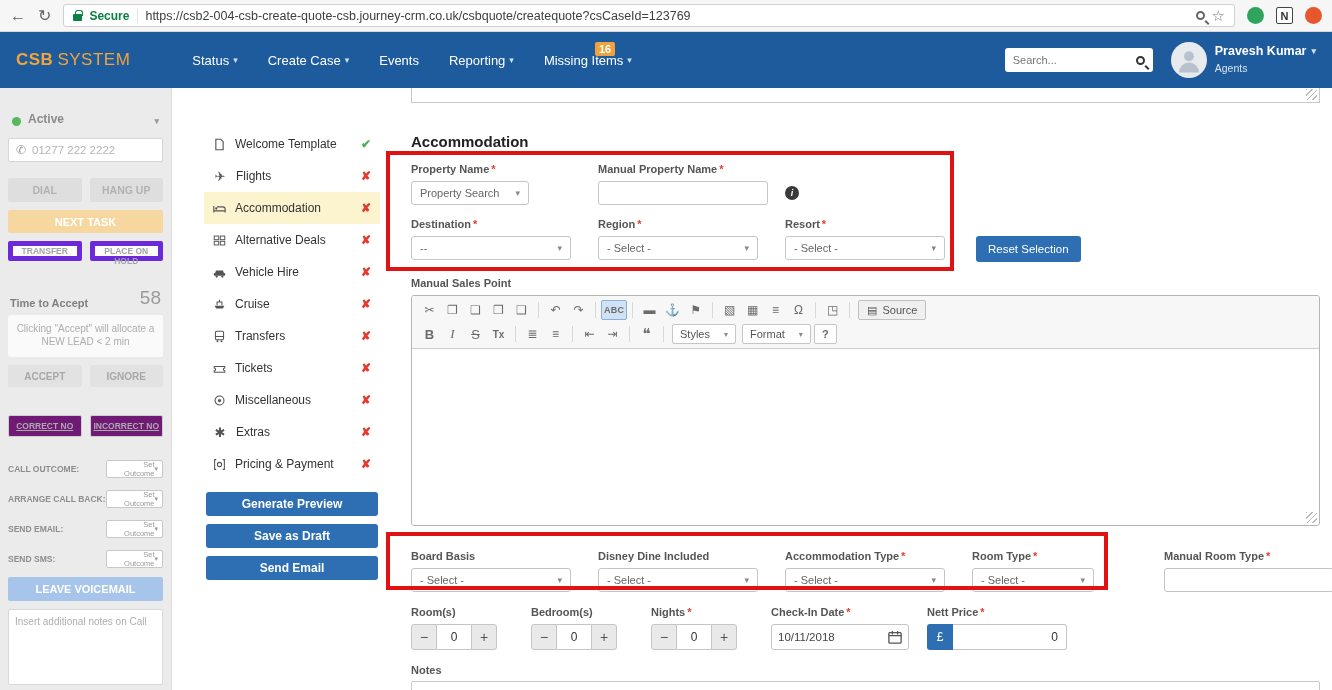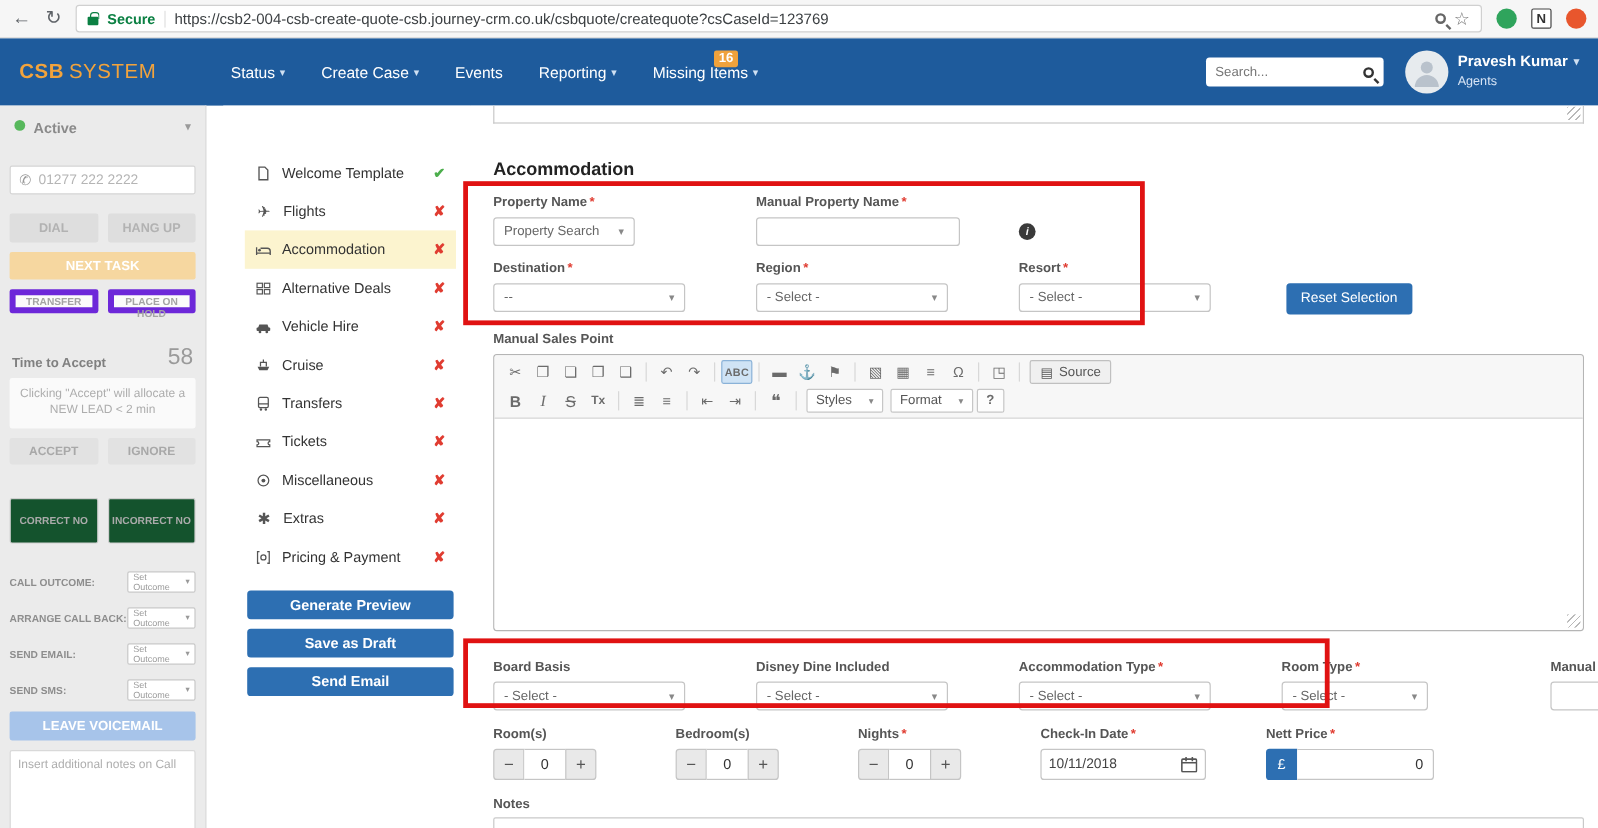--- a/index.html
+++ b/index.html
@@ -38,45 +38,45 @@
   .userblock { display:flex; align-items:center; gap:8px; margin-left:18px; }
   .avatar { width:36px; height:36px; border-radius:50%; background:#e7ebee; display:flex; align-items:center; justify-content:center; overflow:hidden; }
   .uname { font-size:12.5px; font-weight:700; line-height:14px; display:flex; align-items:center; gap:5px; }
   .urole { font-size:10.5px; color:#d7e4f5; }
 
   
   .app-body { display:flex; height:602px; }
 
   
   .call-sb { width:172px; background:#ebebeb; border-right:1px solid #dcdcdc; padding:12px 8px 0 8px; flex:none; font-size:11px; }
-  .active-row { display:flex; align-items:flex-start; gap:7px; height:26px; padding:0 4px; color:#8a8a8a; font-weight:700; font-size:12px; }
+  .active-row { display:flex; align-items:flex-end; gap:7px; height:26px; padding:0 4px; color:#8a8a8a; font-weight:700; font-size:12px; }
   .gdot { width:9px; height:9px; border-radius:50%; background:#57b85c; }
   .caret-g { margin-left:auto; color:#9a9a9a; font-size:9px; }
   .phone-input { margin-top:12px; height:24px; background:#fff; border:1px solid #d5d5d5; border-radius:2px; display:flex; align-items:center; gap:6px; padding:0 7px; color:#b5b5b5; font-size:11.5px; }
   .ph-icon { color:#9a9a9a; font-size:12px; }
   .btnrow { display:flex; gap:8px; }
   .sb-btn { height:24px; border:none; border-radius:2px; background:#dedede; color:#b2b2b2; font-weight:700; font-size:10.5px; font-family:inherit; flex:1; }
   .row-dial { margin-top:16px; }
   .next-task { margin-top:8px; width:100%; height:23px; border:none; border-radius:2px; background:#f6d7a0; color:#fff; font-weight:700; font-size:11px; font-family:inherit; }
   .row-transfer { margin-top:8px; }
   .sb-btn.small { height:20px; background:#fbfbfb; border:5px solid #6d28d9; color:#a4a4a4; font-size:8.5px; }
   .time-row { margin-top:20px; display:flex; align-items:flex-end; justify-content:space-between; padding:0 2px; height:28px; }
   .time-label { color:#808080; font-weight:700; font-size:11px; }
   .time-val { color:#9a9a9a; font-size:19px; }
   .hint-box { margin-top:6px; background:#fafafa; border-radius:2px; color:#adadad; font-size:10px; text-align:center; padding:7px 8px; line-height:13px; height:42px; }
   .row-accept { margin-top:8px; }
   .sb-btn.mid { height:22px; font-size:10px; background:#e2e2e2; color:#a8a8a8; }
   .row-correct { margin-top:28px; }
-  .sb-btn.ghost { height:38px; background:#14532d; border:1px solid #cfcfcf; color:#ababab; font-size:8.5px; }
+  .sb-btn.ghost { height:22px; background:#701a75; border:1px solid #cfcfcf; color:#ababab; font-size:8.5px;text-decoration:underline; }
   .outcome-row { display:flex; align-items:center; justify-content:space-between; margin-top:10px; height:20px; }
   .outcome-row:first-of-type { margin-top:0; }
   .oc-label { font-size:8.5px; font-weight:700; color:#8d8d8d; }
   .mini-sel { width:57px; height:18px; background:#fff; border:1px solid #c8c8c8; border-radius:2px; display:flex; align-items:center; padding:0 4px; font-size:7.5px; color:#9a9a9a; }
   .mini-sel .mcaret { margin-left:auto; font-size:7px; color:#999; }
-  .outcomes { margin-top:22px; }
+  .outcomes { margin-top:22px;text-align:right; }
   .voicemail { margin-top:8px; width:100%; height:24px; border:none; border-radius:2px; background:#a7c4ea; color:#fff; font-weight:700; font-size:11px; font-family:inherit; }
   .sb-notes { margin-top:8px; width:100%; height:76px; border:1px solid #d9d9d9; border-radius:2px; resize:none; font-family:inherit; font-size:10px; color:#888; padding:6px; outline:none; }
   .sb-notes::placeholder { color:#aeaeae; }
 
   
   .quote-menu { width:206px; background:#fff; padding:40px 12px 0 18px; flex:none;margin-left:14px; }
   .mi { height:32px; display:flex; align-items:center; gap:9px; padding:0 9px; font-size:12px; color:#333; cursor:pointer; }
   .mi.active { background:#fcf4cf; }
   .mi svg { width:13px; height:13px; flex:none; }
   .gicon { font-size:13px; color:#555; width:14px; text-align:center; flex:none; }
@@ -86,21 +86,21 @@
   .menu-btn { display:block; width:172px; height:24px; margin:8px 0 0 2px; border:none; border-radius:3px; background:#2d6fb2; color:#fff; font-weight:700; font-size:12px; font-family:inherit; cursor:pointer; }
   .menu-btn.first { margin-top:12px; }
 
   
   .main { flex:1; padding:0 12px 0 19px; position:relative; background:#fff; min-width:0; }
   .cutoff-box { height:15px; border:1px solid #c9c9c9; border-top:none; position:relative; }
   .grip { position:absolute; right:2px; bottom:2px; width:11px; height:11px; background:repeating-linear-gradient(135deg,#b9b9b9 0 1px,transparent 1px 4px); }
   .form-title { margin-top:30px; font-size:15px; font-weight:700; color:#222; line-height:18px; }
   .req { color:#e03c31; margin-left:2px; }
   .flabel { display:block; font-size:11px; font-weight:700; color:#555; margin-bottom:6px; line-height:12px; white-space:nowrap; }
-  .frow { display:flex; align-items:flex-start;gap:32px; }
+  .frow { display:flex; align-items:flex-start; }
   .fcol { width:187px; flex:none; }
   .sel { height:24px; border:1px solid #c5c5c5; border-radius:3px; background:#fff; display:flex; align-items:center; padding:0 8px; font-size:11px; color:#666; cursor:pointer; }
   .sel .scaret { margin-left:auto; color:#888; font-size:9px; padding-left:6px; }
   .tinput { height:24px; border:1px solid #c5c5c5; border-radius:3px; background:#fff; font-size:11.5px; color:#444; padding:0 7px; outline:none; font-family:inherit; }
   .info-i { width:14px; height:14px; border-radius:50%; background:#3a3a3a; color:#fff; font-size:9px; font-style:italic; font-weight:700; display:inline-flex; align-items:center; justify-content:center; align-self:center; margin-top:17px; }
   .row1 { margin-top:12px; }
   .row2 { margin-top:13px; }
   .reset-btn { height:26px; padding:0 12px; border:none; border-radius:3px; background:#2d6fb2; color:#fff; font-size:11.5px; font-weight:400; font-family:inherit; margin-top:18px; margin-left:4px; cursor:pointer; }
   .msp-label { margin-top:15px; }
 

